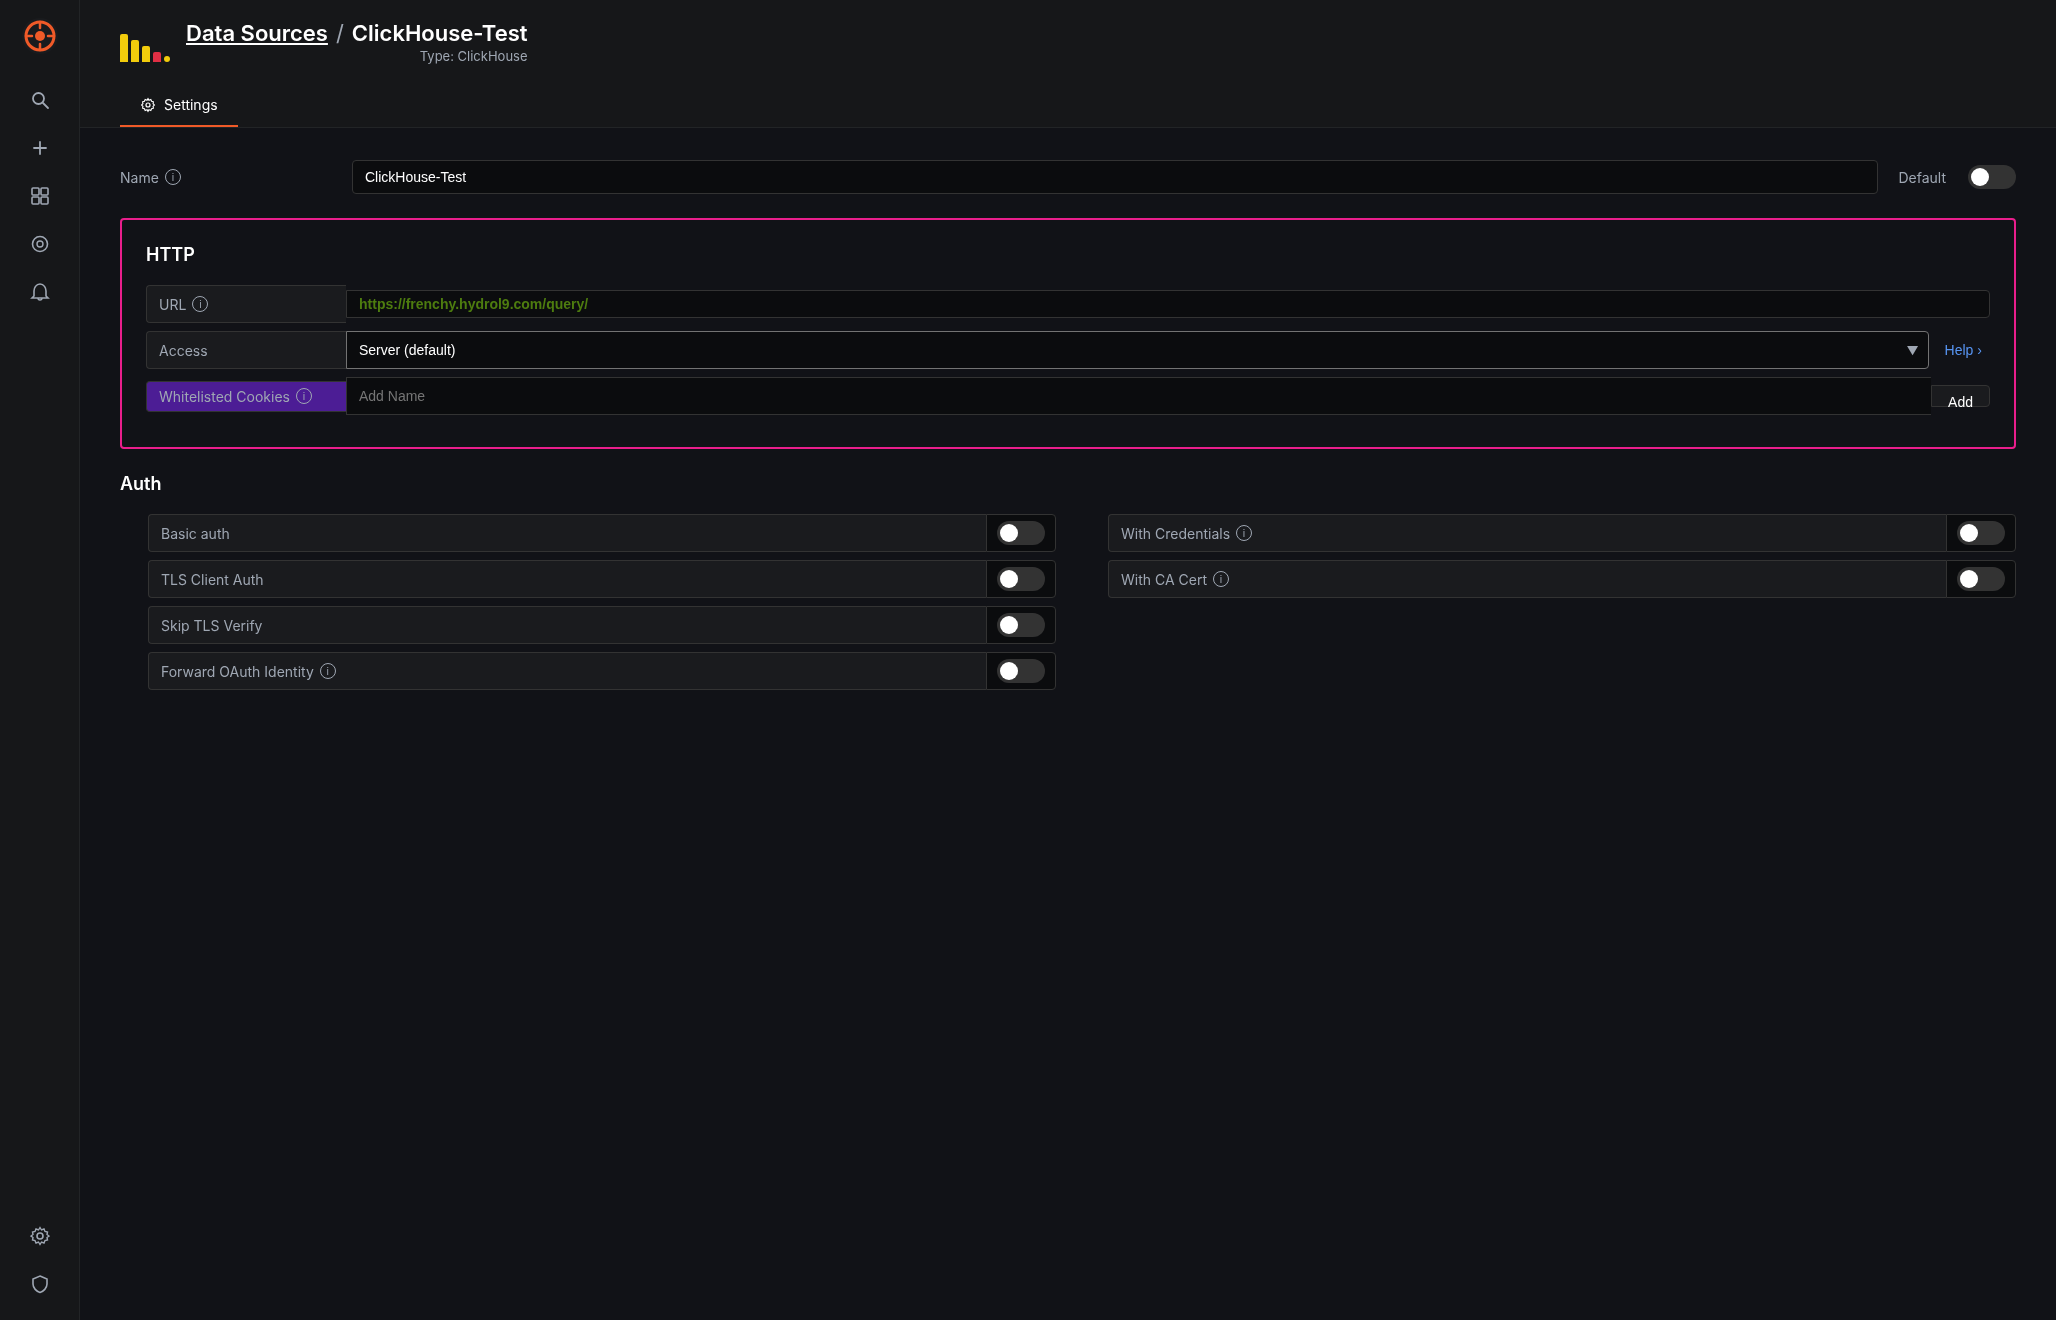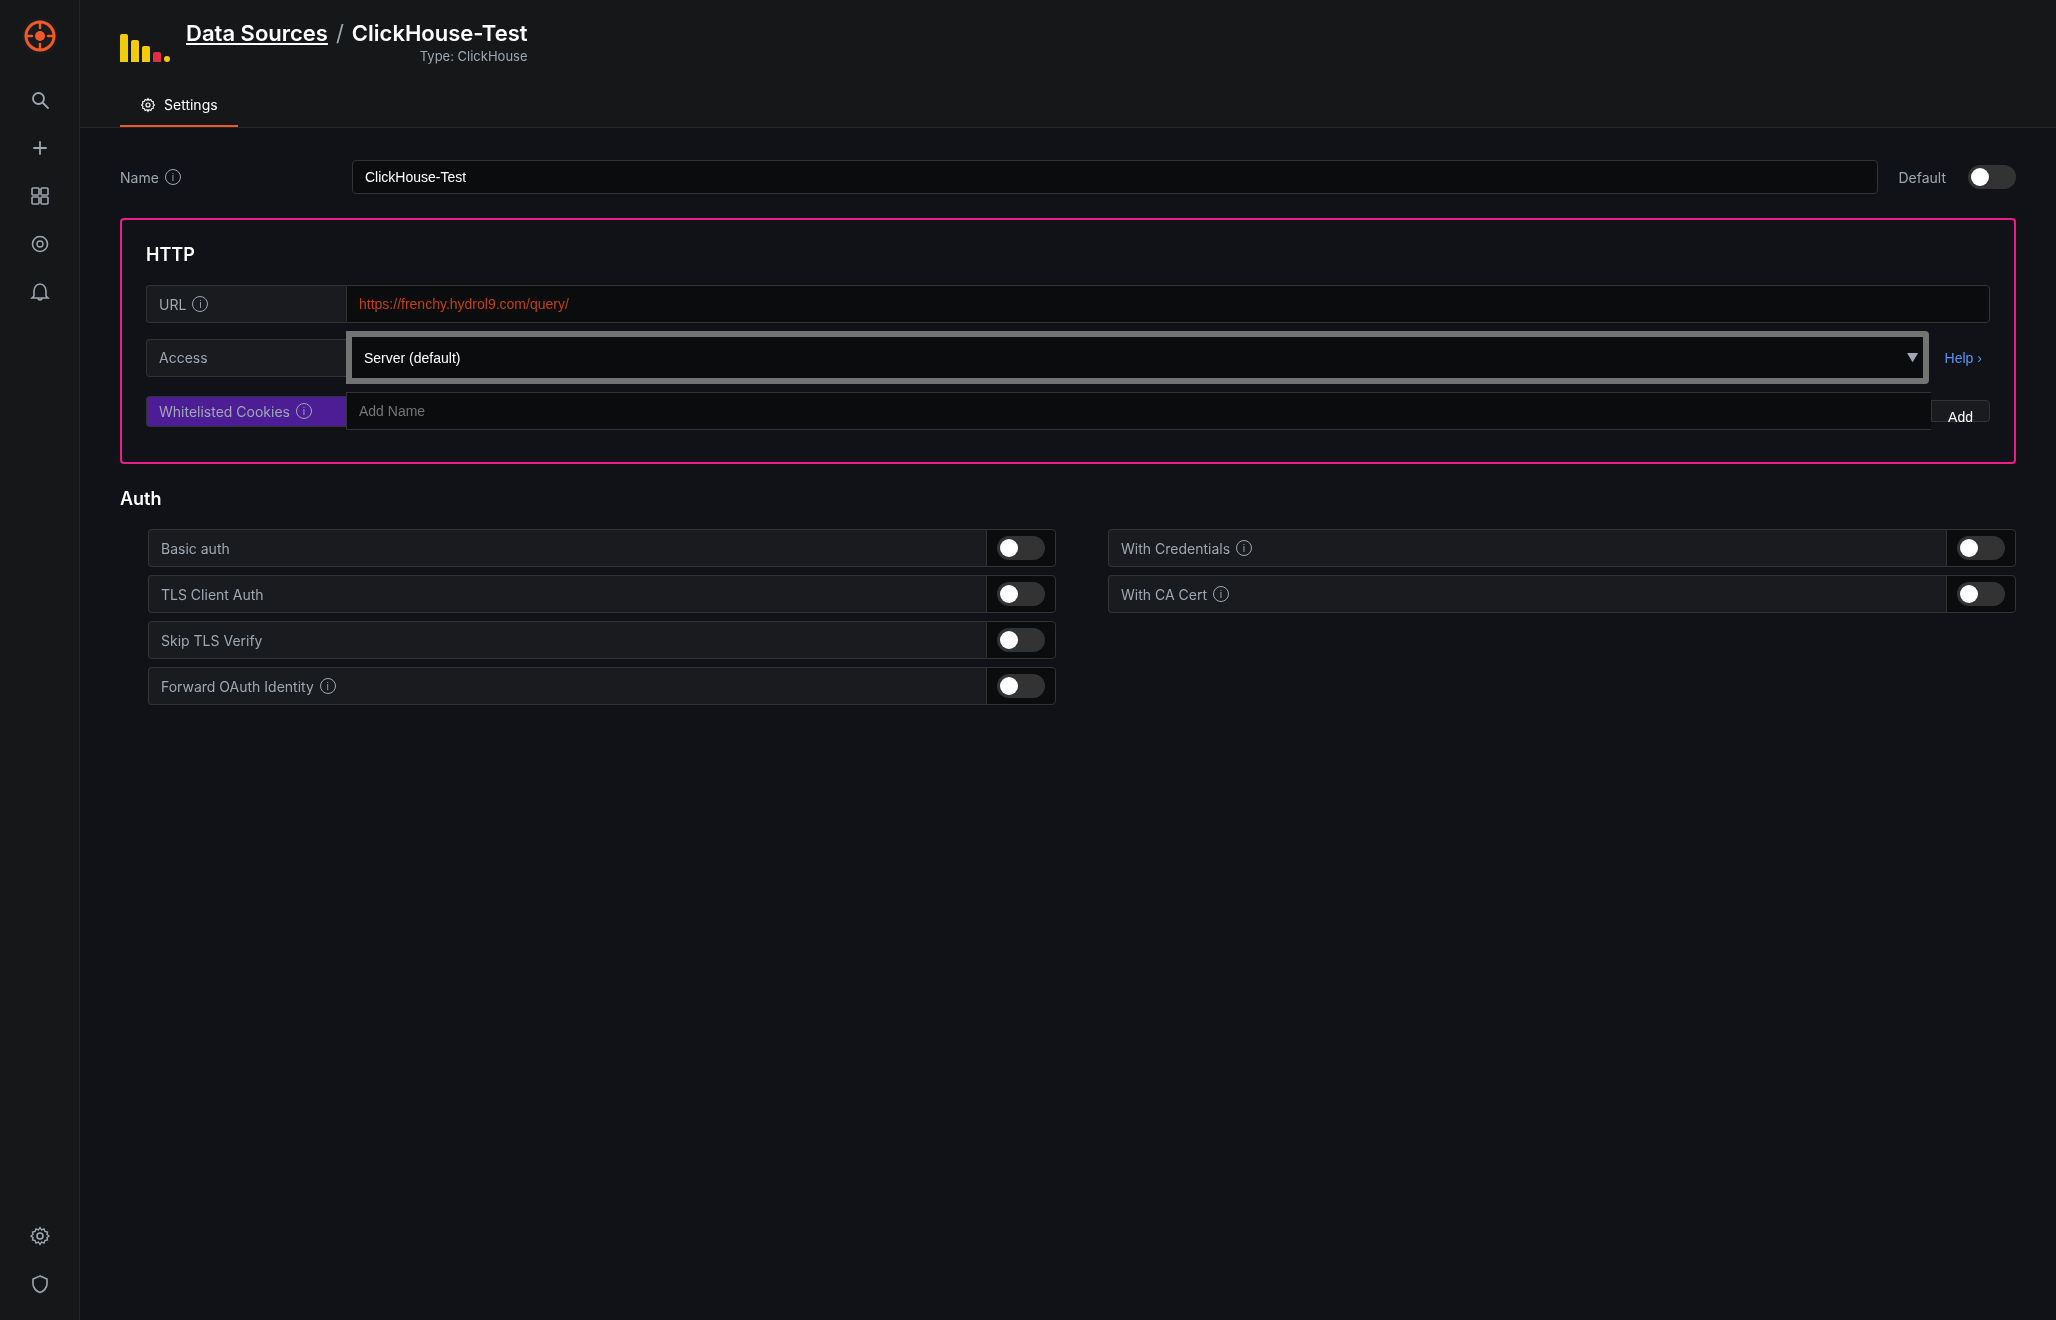--- a/index.html
+++ b/index.html
@@ -224,34 +224,35 @@
       align-items: center;
       gap: 6px;
       height: 38px;
       border-radius: 4px 0 0 4px;
     }
     .field-input {
       flex: 1;
       background: #0b0c0e;
       border: 1px solid #333;
       padding: 8px 12px;
-      color: #c2410c;
-      font-size: 14px;
-      height: 38px;
+      color: #4d7c0f;
+      font-size: 14px;
+      height: 28px;
       border-radius: 0 4px 4px 0;
       outline: none;
+      font-weight: bold;
     }
     .field-select {
       flex: 1;
       background: #0b0c0e;
-      border: 6px solid #737373;
-      padding: 8px 12px;
-      color: #fff;
-      font-size: 14px;
-      height: 53px;
+      border: 1px solid #737373;
+      padding: 8px 12px;
+      color: #fff;
+      font-size: 14px;
+      height: 38px;
       border-radius: 0 4px 4px 0;
       outline: none;
       appearance: none;
       cursor: pointer;
     }
     .select-wrapper {
       flex: 1;
       position: relative;
       display: flex;
       align-items: center;

